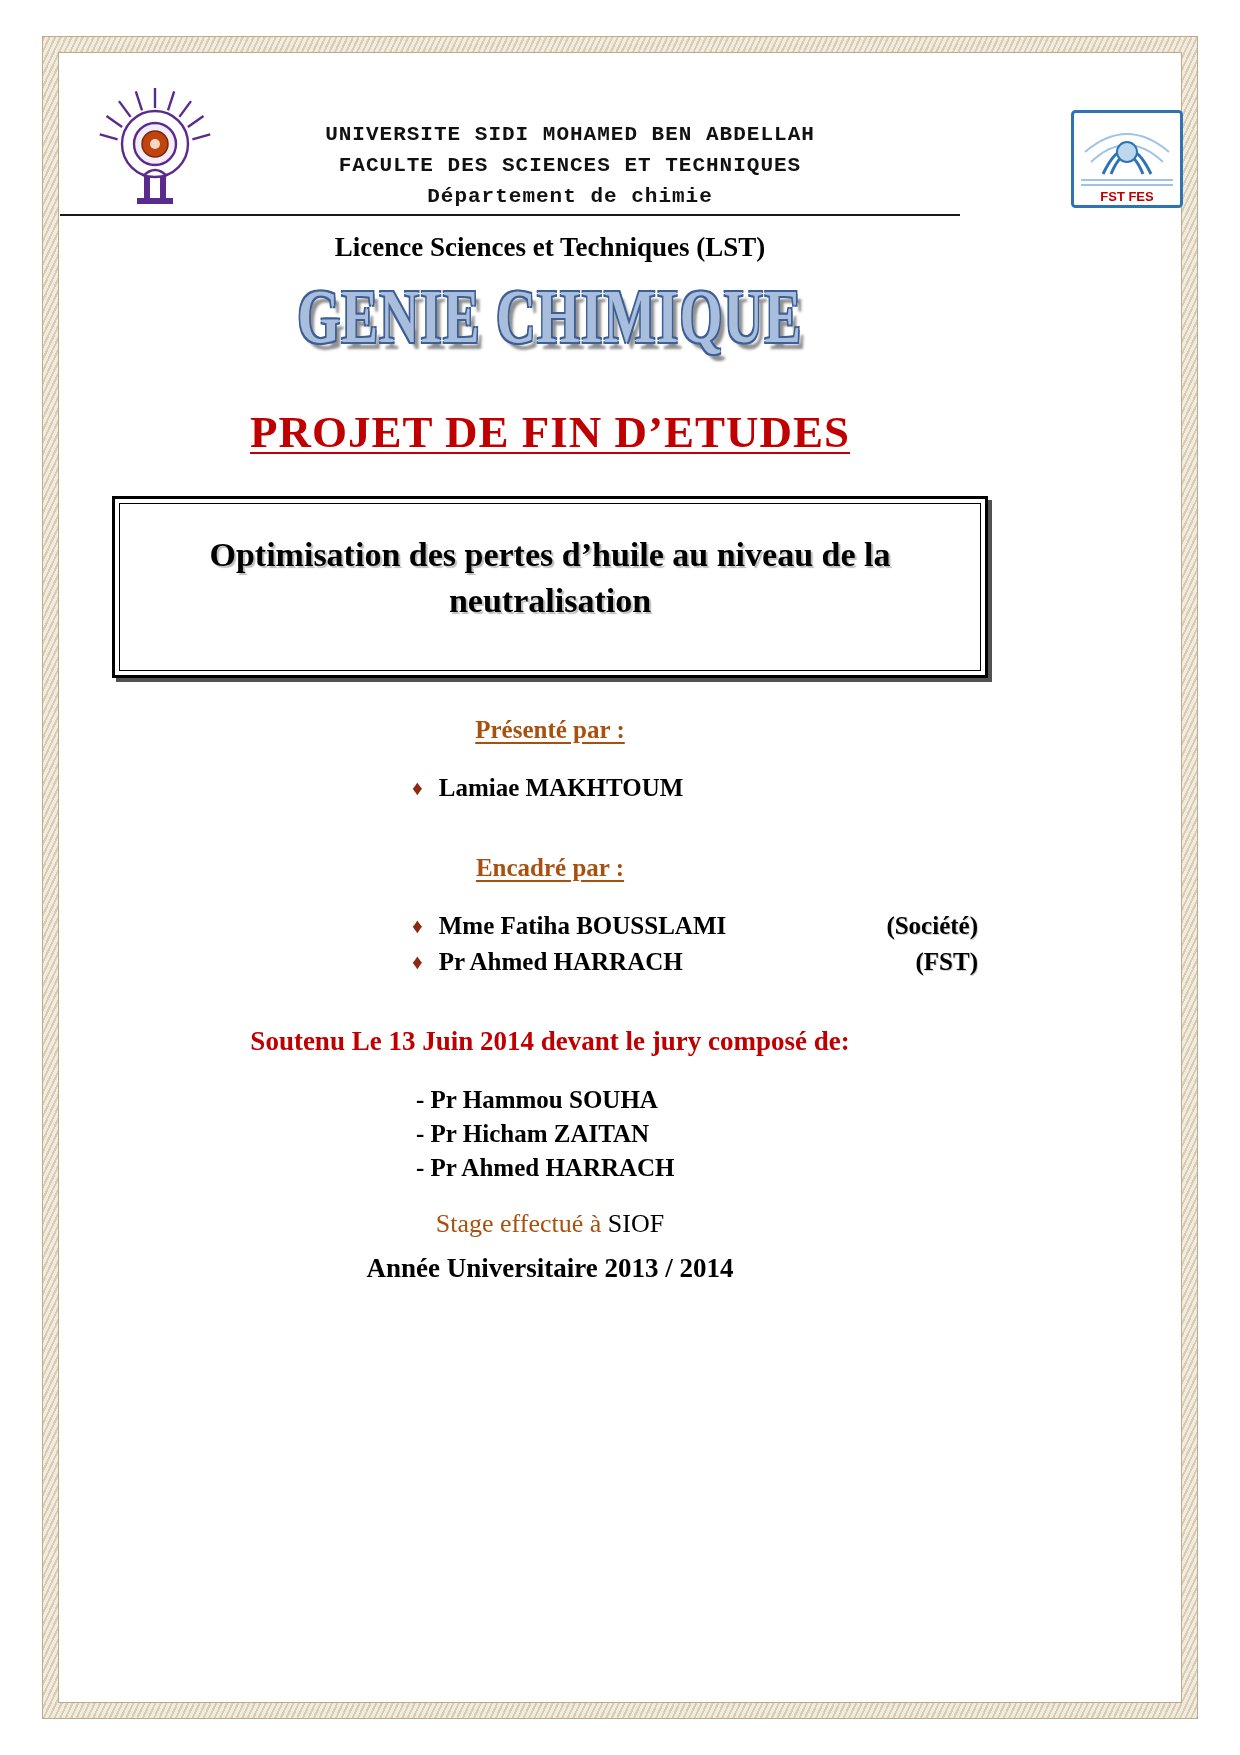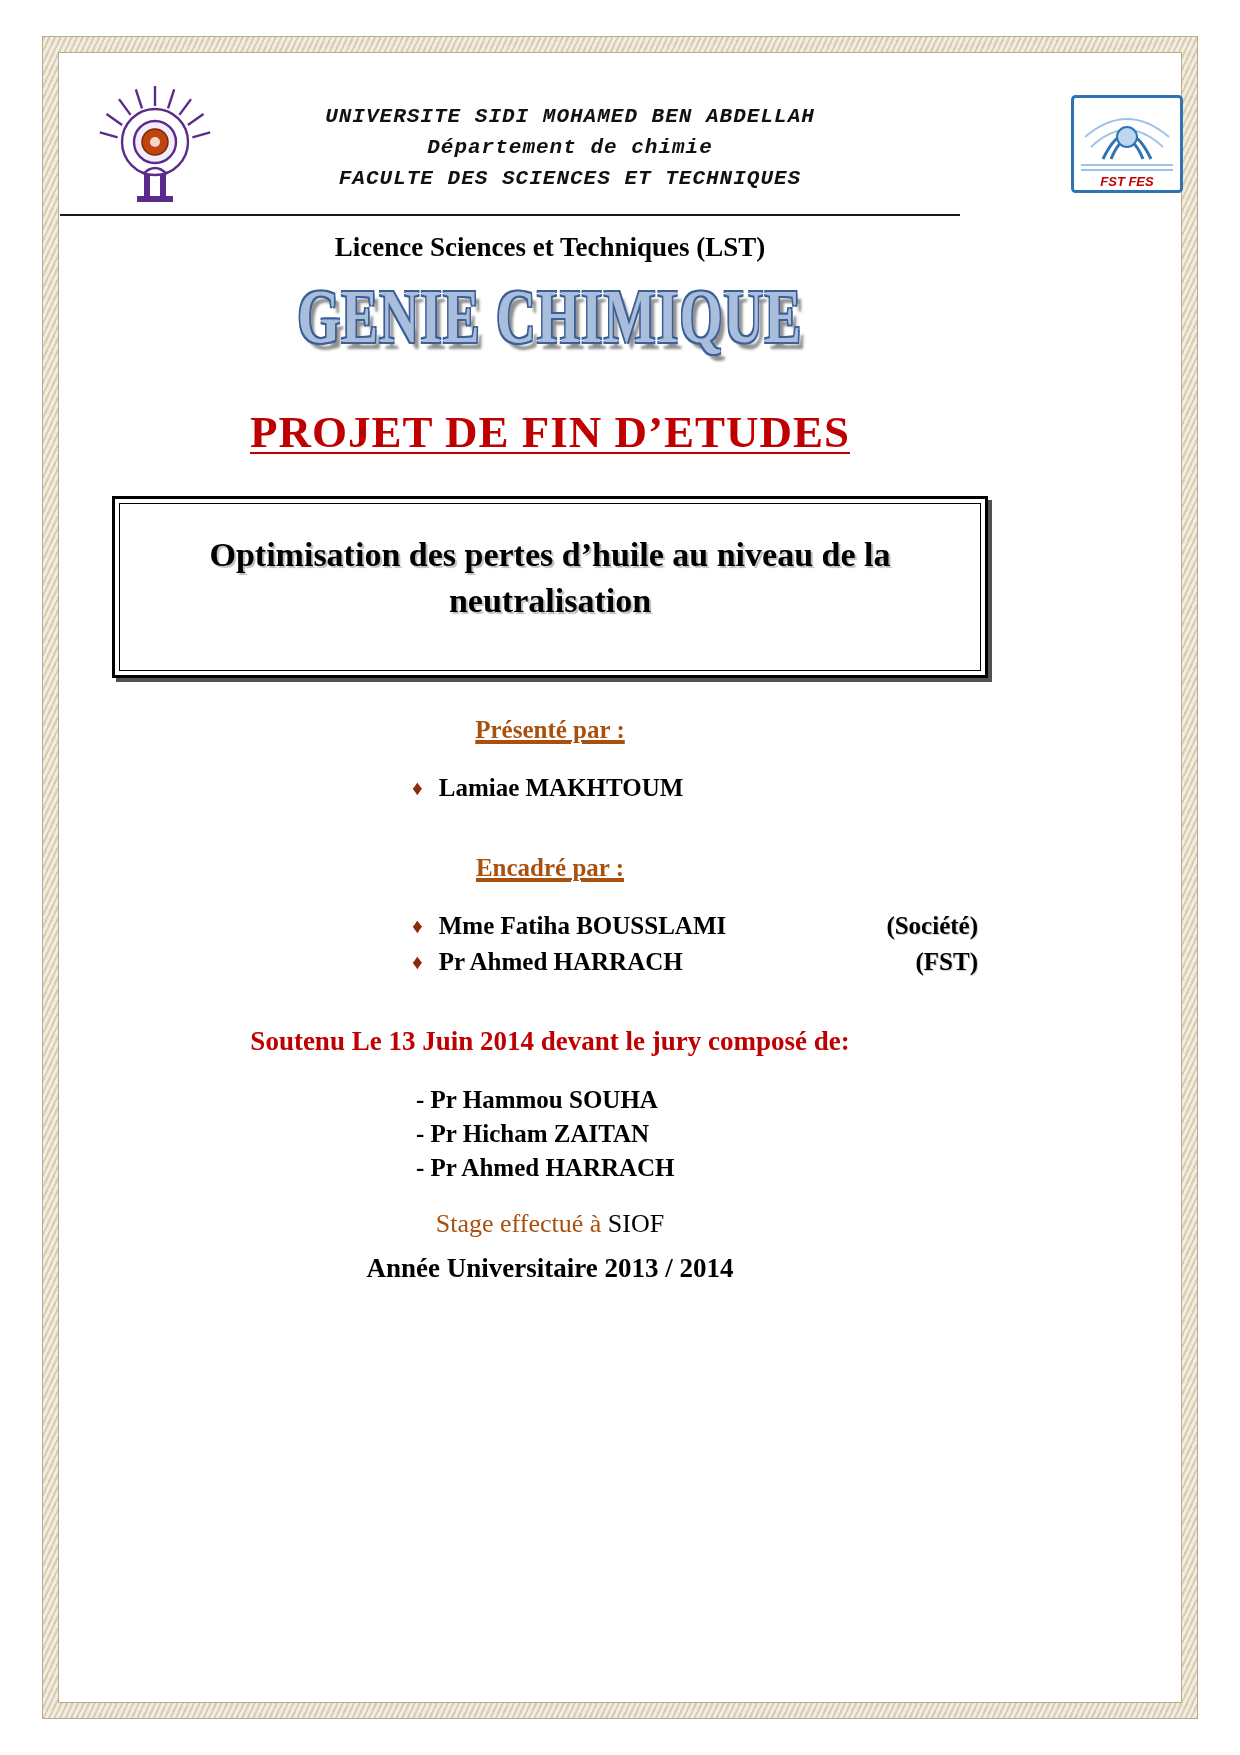--- a/index.html
+++ b/index.html
@@ -13,21 +13,21 @@
     background: repeating-linear-gradient(115deg, #d8ccb7 0px, #d8ccb7 2px, #f2ecdf 2px, #f2ecdf 5px);
     border:1px solid #b9ab8c;
   }
   .frame-hole {
     position:absolute; left:58px; top:52px; right:58px; bottom:52px;
     background:#ffffff; border:1px solid #b9ab8c;
   }
   .content { position:absolute; left:60px; top:60px; right:60px; bottom:60px; }
 
   
-  .header { display:flex; align-items:center; margin-top:12px; height:140px;font-style:italic; }
+  .header { display:flex; align-items:flex-end; margin-top:12px; height:140px; }
   .logo-left { width:190px; padding-left:35px; box-sizing:border-box; flex:none; }
   .header-text {
     width:640px; flex:none; text-align:center; padding-top:10px;
     font-family:"Liberation Mono", monospace; font-weight:bold;
     font-size:21px; letter-spacing:1px; line-height:31px; color:#111;
   }
   .logo-right { margin-left:auto; width:109px; padding-top:8px; flex:none; }
   .header-rule { width:900px; border-bottom:2px solid #1a1a1a; margin-top:2px; }
 
   .column { width:980px; }
@@ -49,21 +49,21 @@
     letter-spacing:1px;
   }
 
   .title-box {
     margin:38px auto 0; width:876px; border:3px solid #000; padding:4px;
     background:#fff; box-shadow:4px 4px 0 rgba(50,50,50,0.85); box-sizing:border-box;
   }
   .title-box-inner { border:1px solid #000; min-height:168px; padding:28px 40px 7px; text-align:center; box-sizing:border-box; }
   .report-title { margin:0; font-size:34px; font-weight:bold; line-height:1.35; text-shadow:2px 2px 1px #bdbdbd; }
 
-  .section-label { margin-top:38px; text-align:center; font-size:25px; font-weight:bold; color:#a9500e;text-decoration:underline; }
+  .section-label { margin-top:38px; text-align:center; font-size:25px; font-weight:bold; color:#a9500e; }
   .section-label .underlined { text-decoration:underline; text-decoration-thickness:2px; text-underline-offset:4px; }
 
   .author-row { margin-top:30px; margin-left:352px; display:flex; align-items:center; gap:16px; font-size:25px; font-weight:bold; }
   .diamond { color:#8c2a10; font-size:21px; line-height:1; }
 
   .label-encadre { margin-top:52px; }
 
   .supervisor-row { margin-left:352px; width:566px; display:flex; justify-content:space-between; align-items:center; font-size:25px; font-weight:bold; margin-top:8px; }
   .supervisor-row.first { margin-top:30px; }
   .supervisor-name { display:flex; align-items:center; gap:16px; }
@@ -110,22 +110,22 @@
             <rect x="49" y="100" width="6" height="22"></rect>
             <rect x="65" y="100" width="6" height="22"></rect>
             <rect x="42" y="122" width="36" height="6"></rect>
           </g>
           <path d="M48 100 Q60 88 72 100" stroke="#5a2b8c" stroke-width="2.4" fill="none"></path>
         </svg>
       </div>
 
       <div class="header-text">
         <div>UNIVERSITE SIDI MOHAMED BEN ABDELLAH</div>
+        <div>FACULTE DES SCIENCES ET TECHNIQUES</div>
         <div>Département de chimie</div>
-        <div>FACULTE DES SCIENCES ET TECHNIQUES</div>
       </div>
 
       <div class="logo-right">
         <svg width="112" height="98" viewBox="0 0 112 98">
           <rect x="1.5" y="1.5" width="109" height="95" fill="#ffffff" stroke="#2e74b5" stroke-width="3" rx="3"></rect>
           <g stroke="#9dc3e6" stroke-width="2" fill="none">
             <path d="M14 42 Q56 6 98 42"></path>
             <path d="M20 52 Q56 18 92 52"></path>
             <line x1="10" y1="70" x2="102" y2="70"></line>
             <line x1="10" y1="75" x2="102" y2="75"></line>

